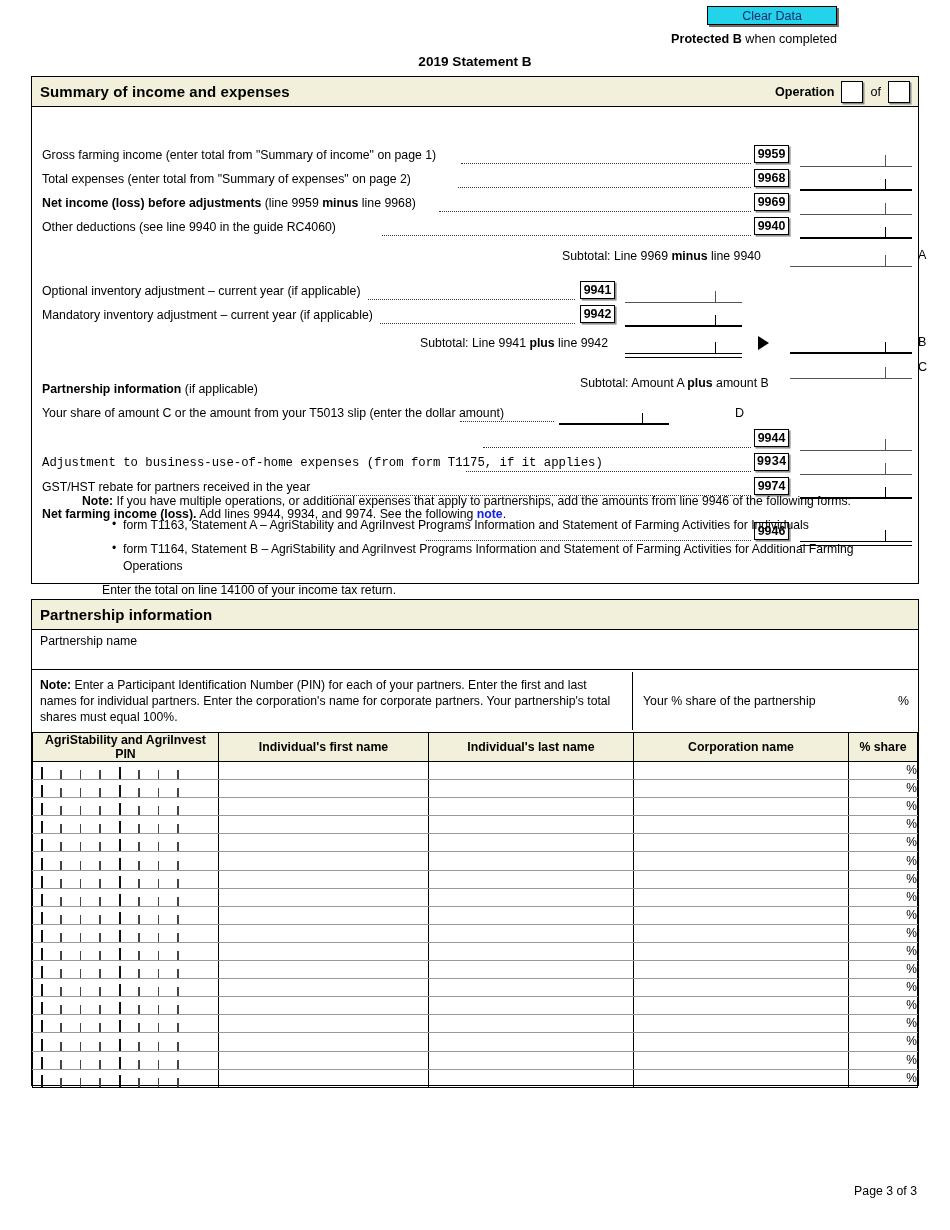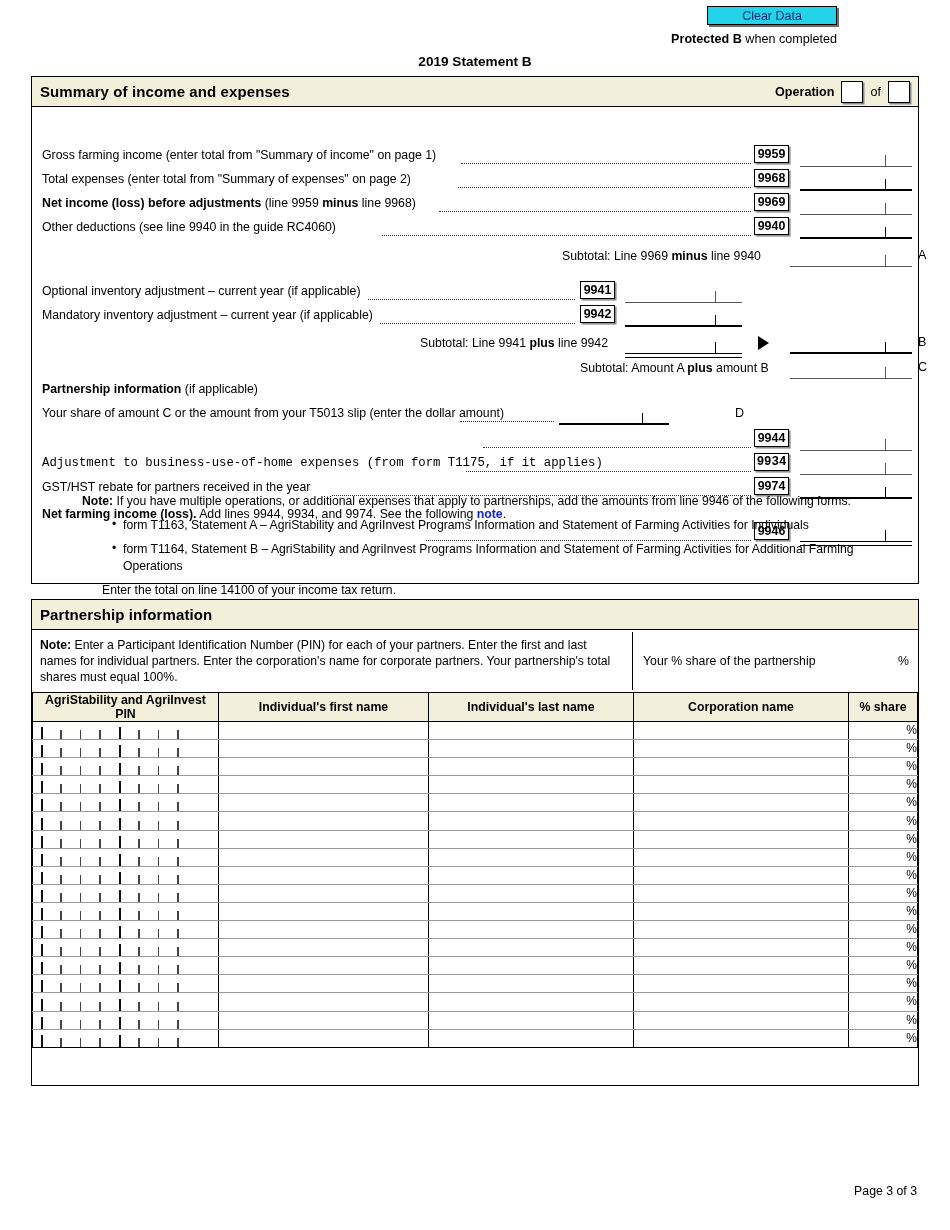--- a/index.html
+++ b/index.html
@@ -253,21 +253,21 @@
         </span>
       <span class="arrow" style="left:716px;top:2px;"></span>
       <span class="amt thick" style="left:748px;width:122px;">
           <span class="rule"></span>
           <span class="tick"></span>
         </span>
       <span class="tag" style="left:876px;top:1px;">B</span>
     </div>
 
     <div class="lrow" style="top:252px;">
-      <span class="sub-label" style="left:538px;top:2px;"><span>Subtotal: Amount A </span><b>plus</b><span> amount B</span></span>
+      <span class="sub-label" style="left:538px;top:17px;"><span>Subtotal: Amount A </span><b>plus</b><span> amount B</span></span>
       <span class="amt" style="left:748px;width:122px;">
           <span class="rule"></span>
           <span class="tick"></span>
         </span>
       <span class="tag" style="left:876px;top:1px;">C</span>
     </div>
 
     <div class="lrow" style="top:274px;">
       <span class="ltext"><b>Partnership information</b><span> (if applicable)</span></span>
     </div>
@@ -331,20 +331,23 @@
     </div>
 
   </div>
 </div>
 
 <div class="box" id="box-partner">
   <div class="band">
     <span class="band-title">Partnership information</span>
   </div>
 
+  <div class="pname">
+    <span>Partnership name</span>
+  </div>
 
   <div class="pnote">
     <div class="pnote-l"><b>Note:</b><span> Enter a Participant Identification Number (PIN) for each of your partners. Enter the first and last names for individual partners. Enter the corporation's name for corporate partners. Your partnership's total shares must equal 100%.</span></div>
     <div class="pnote-r">
       <span>Your % share of the partnership</span>
       <span class="pct">%</span>
     </div>
   </div>
 
   <table class="parts">

